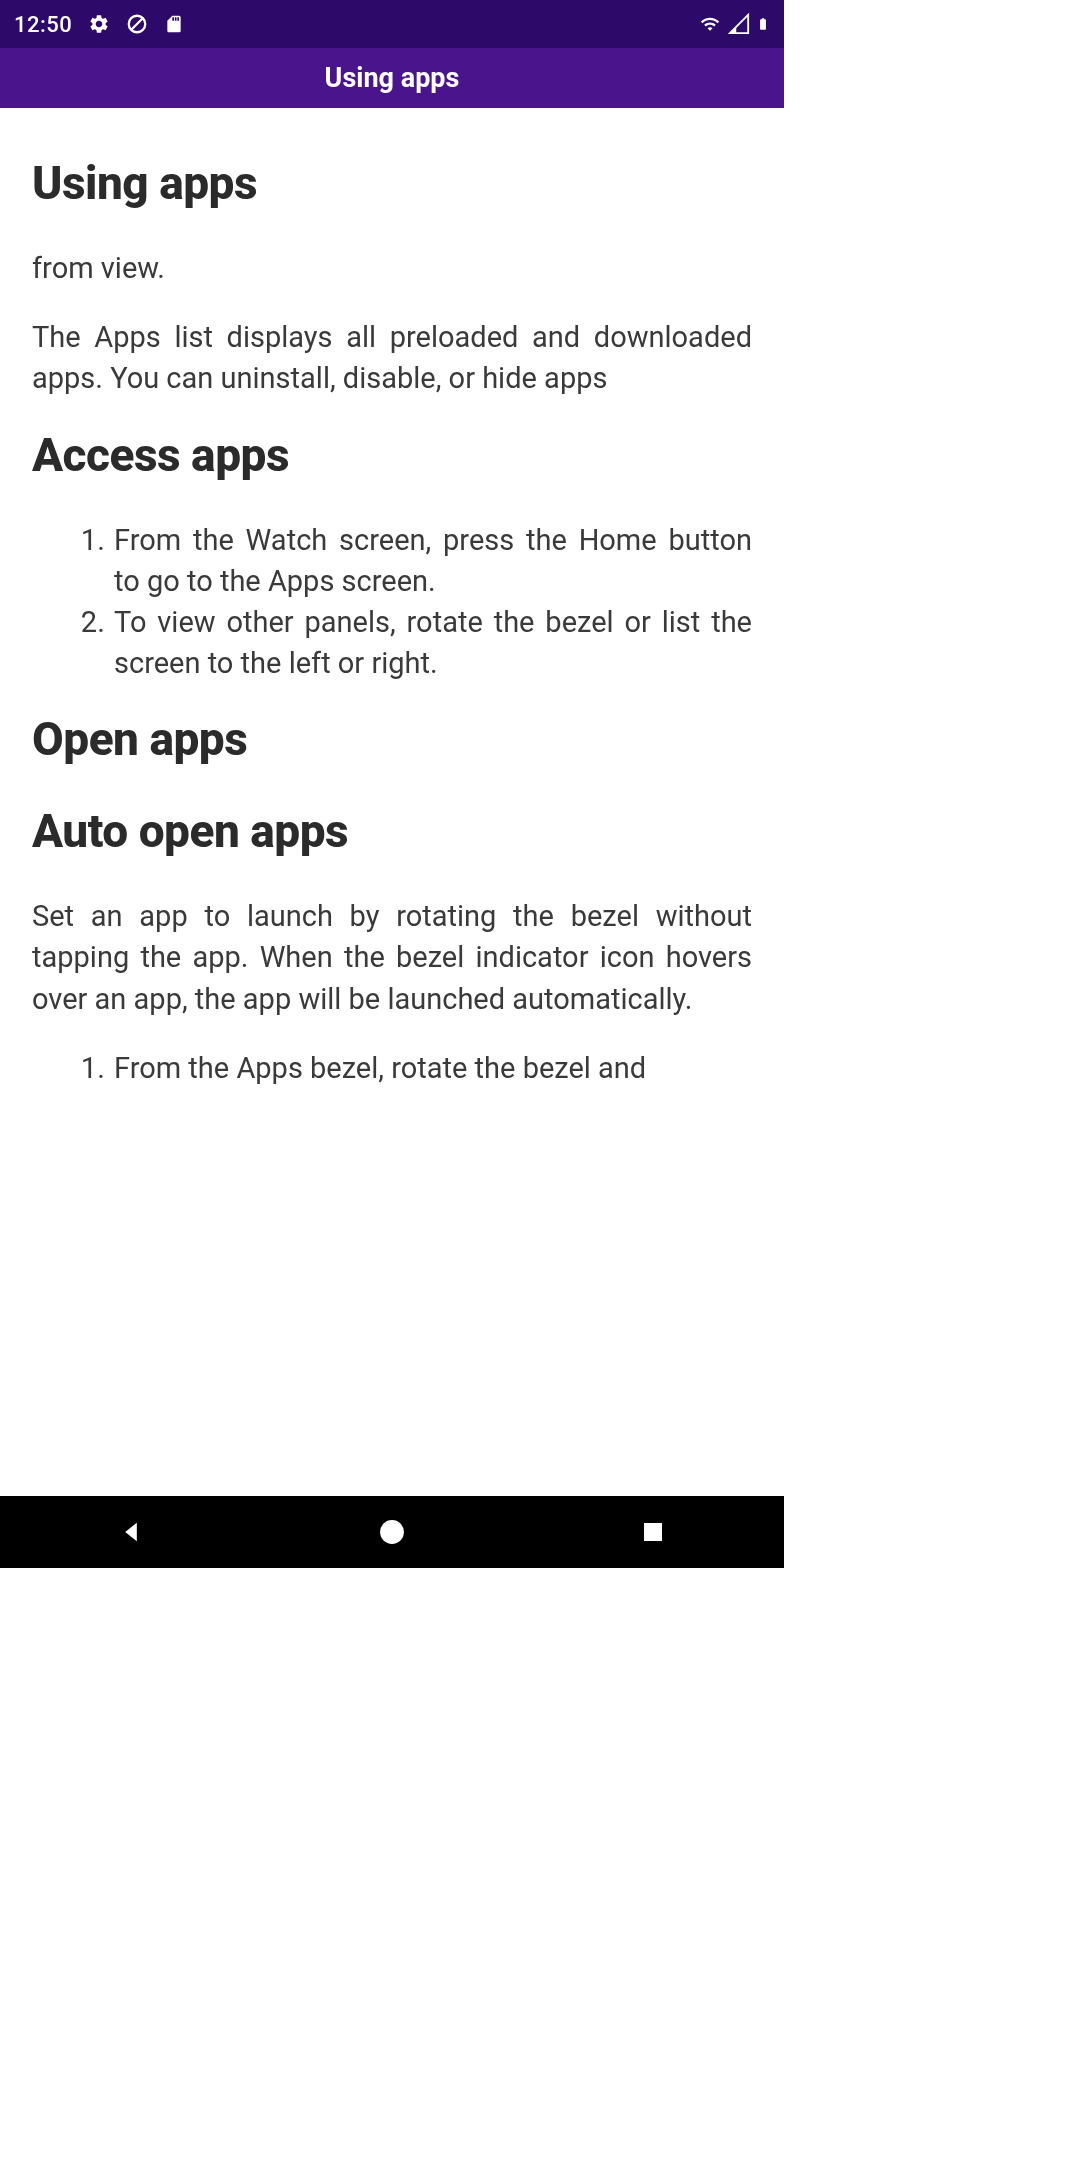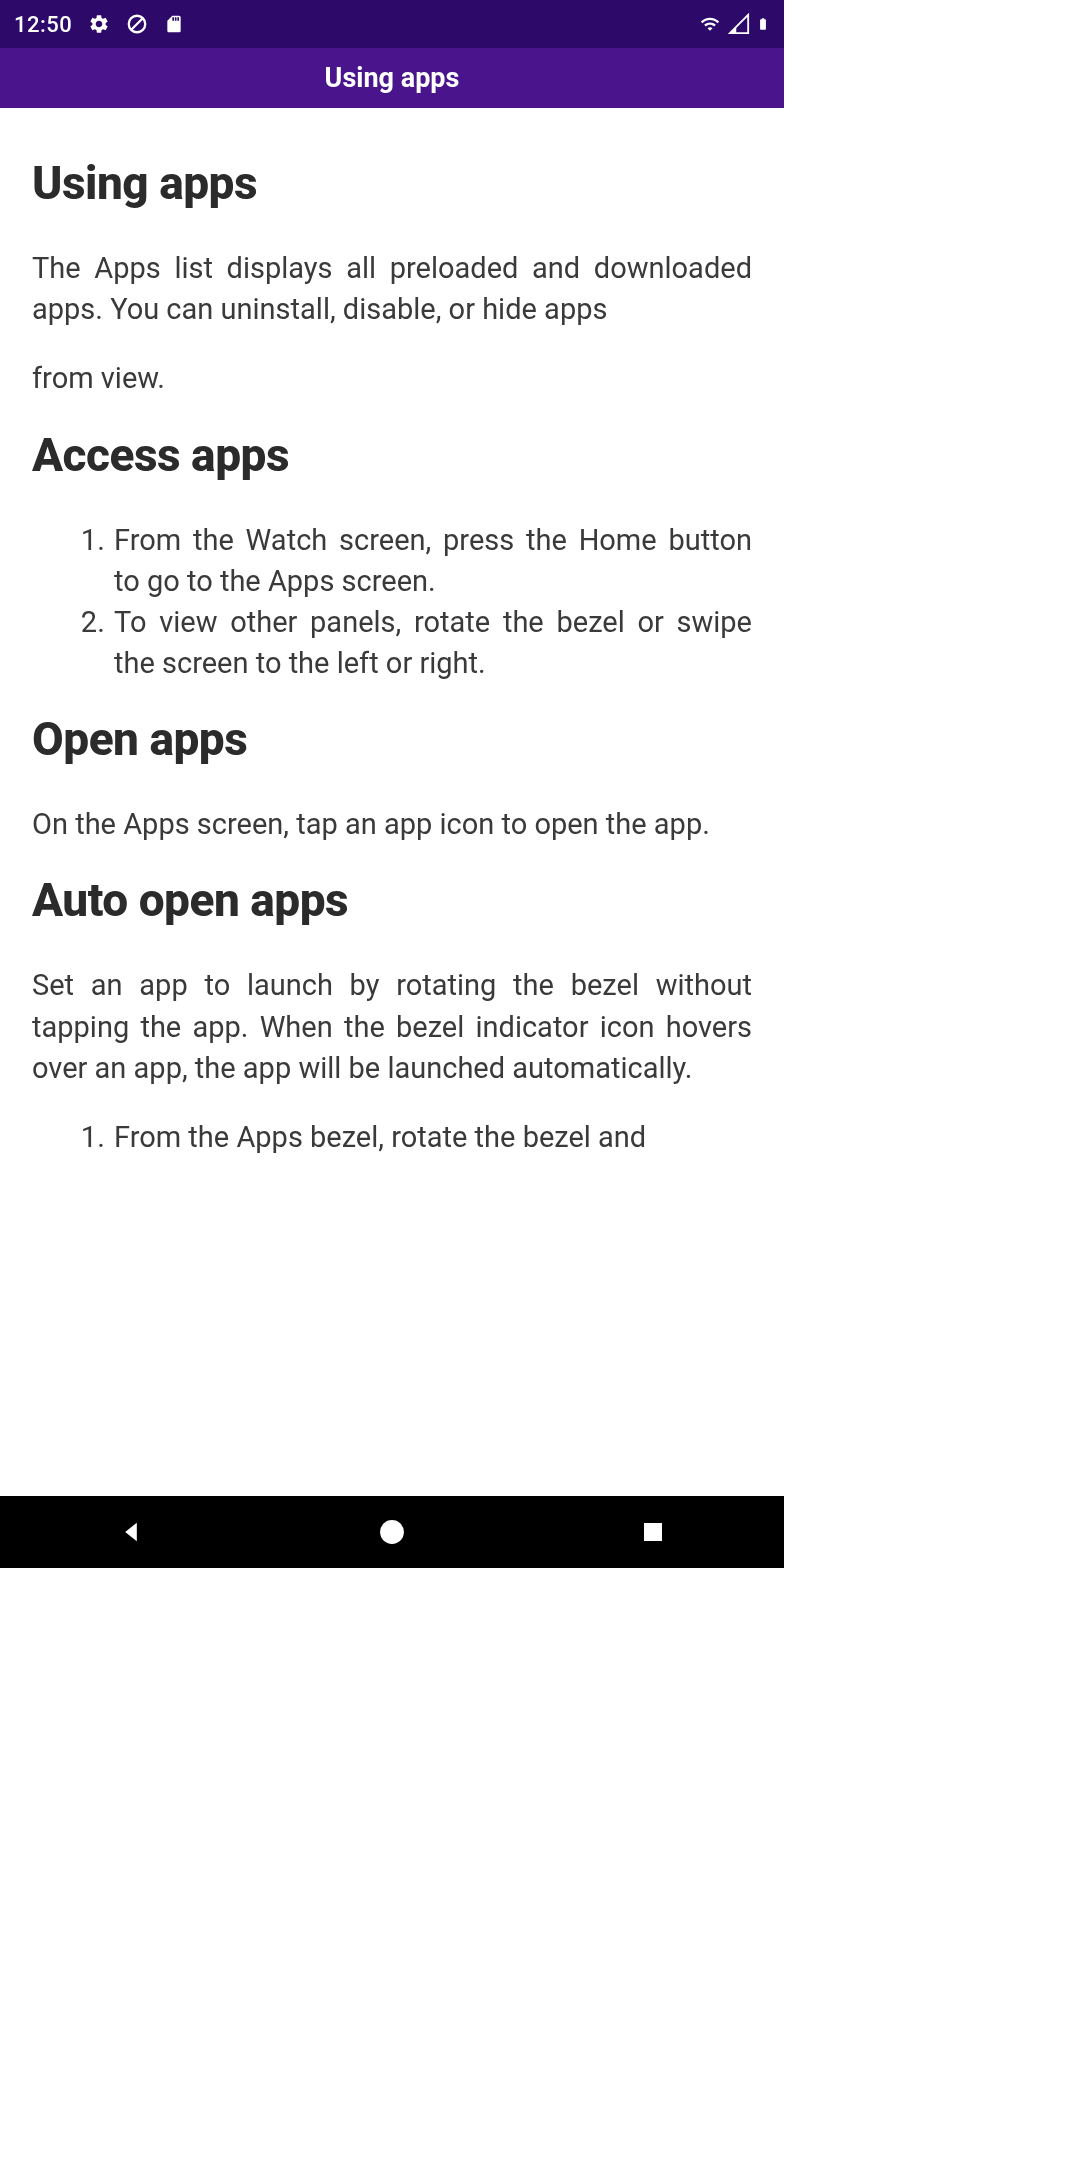--- a/index.html
+++ b/index.html
@@ -155,29 +155,28 @@
     </span>
   </div>
 </div>
 
 <div class="app-bar">
   <div class="app-bar-title">Using apps</div>
 </div>
 
 <div class="content">
   <h1>Using apps</h1>
+  <p>from view.</p>
   <p>The Apps list displays all preloaded and downloaded apps. You can uninstall, disable, or hide apps</p>
-  <p>from view.</p>
   <h1>Access apps</h1>
   <ol>
     <li>From the Watch screen, press the Home button to go to the Apps screen.</li>
-    <li>To view other panels, rotate the bezel or swipe the screen to the left or right.</li>
+    <li>To view other panels, rotate the bezel or list the screen to the left or right.</li>
   </ol>
   <h1>Open apps</h1>
-  <p>On the Apps screen, tap an app icon to open the app.</p>
   <h1>Auto open apps</h1>
   <p>Set an app to launch by rotating the bezel without tapping the app. When the bezel indicator icon hovers over an app, the app will be launched automatically.</p>
   <ol>
     <li>From the Apps bezel, rotate the bezel and</li>
   </ol>
 </div>
 
 <div class="nav-bar">
   <div class="nav-button">
     <svg width="28" height="28" viewBox="0 0 24 24" fill="#ffffff">

